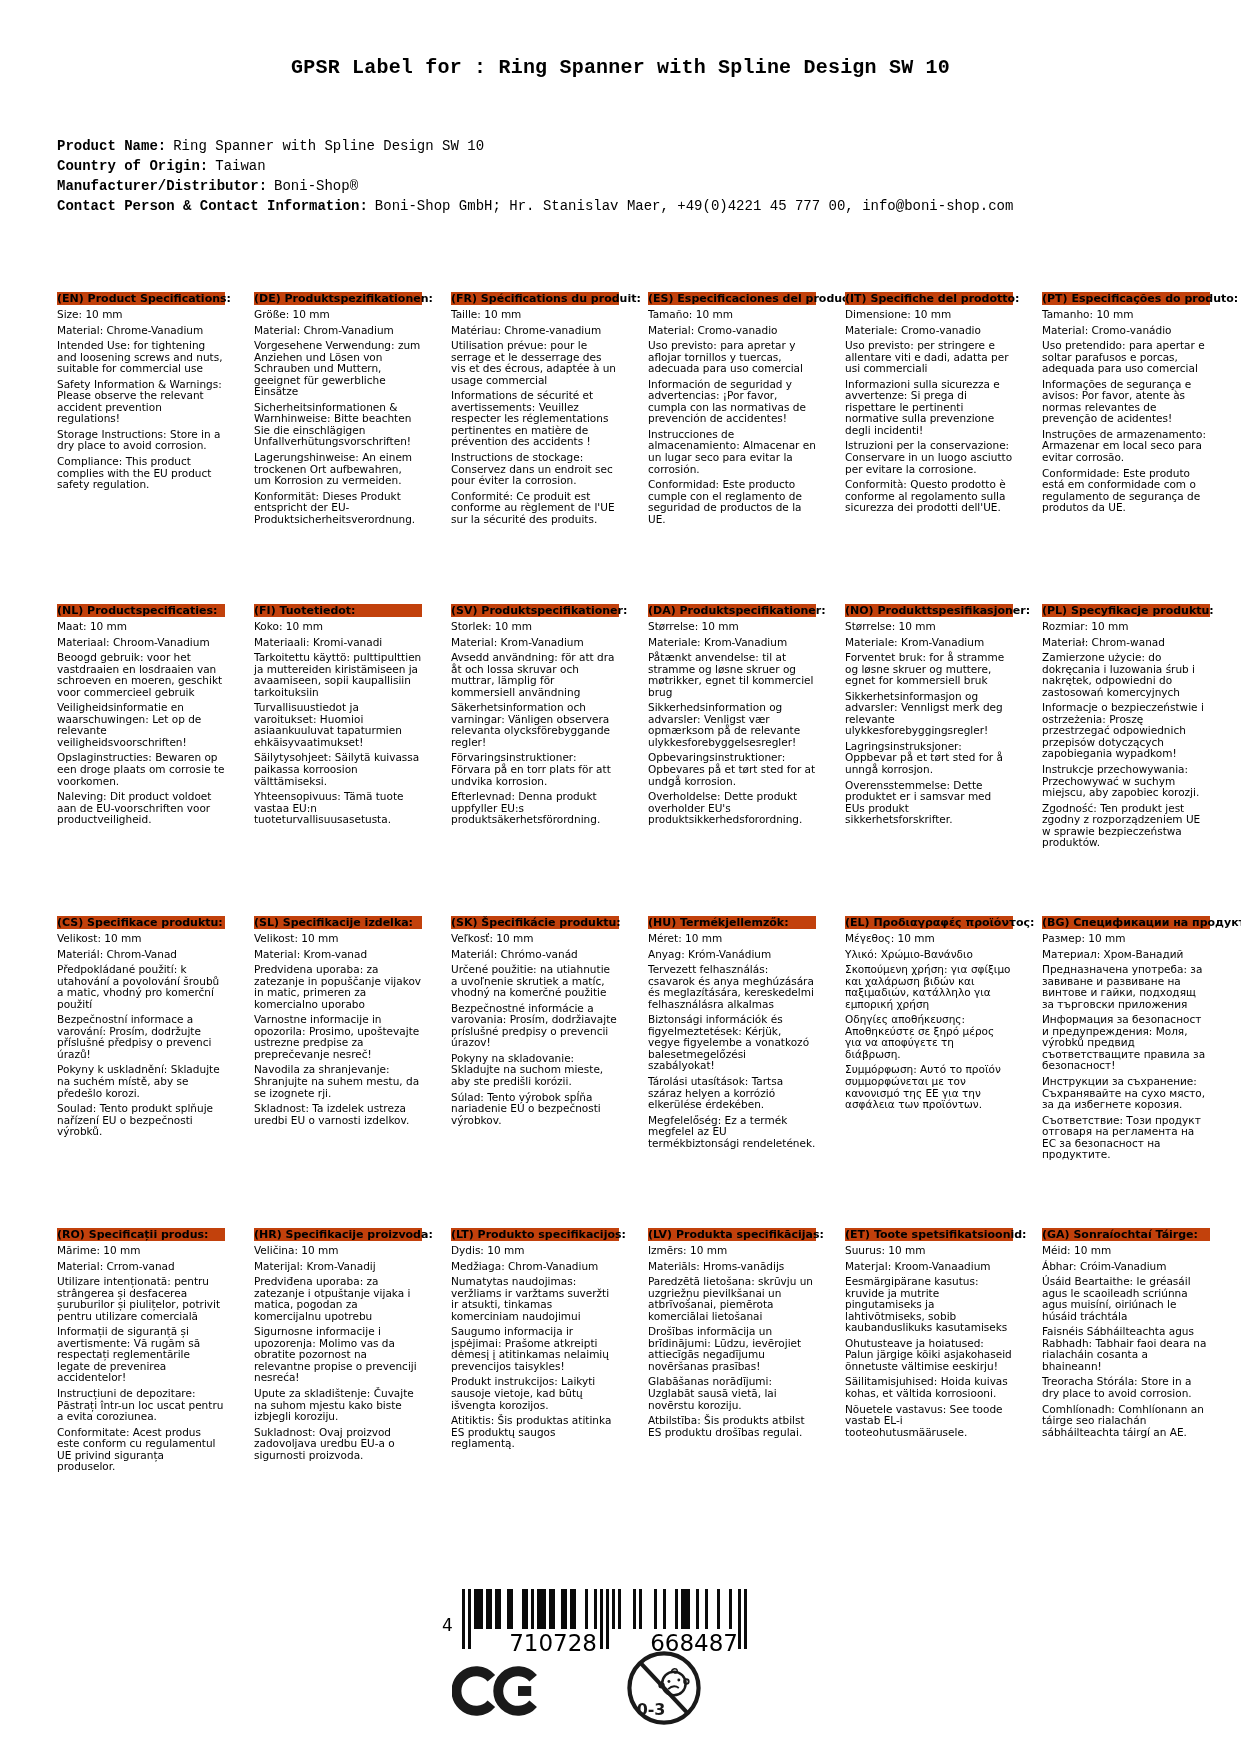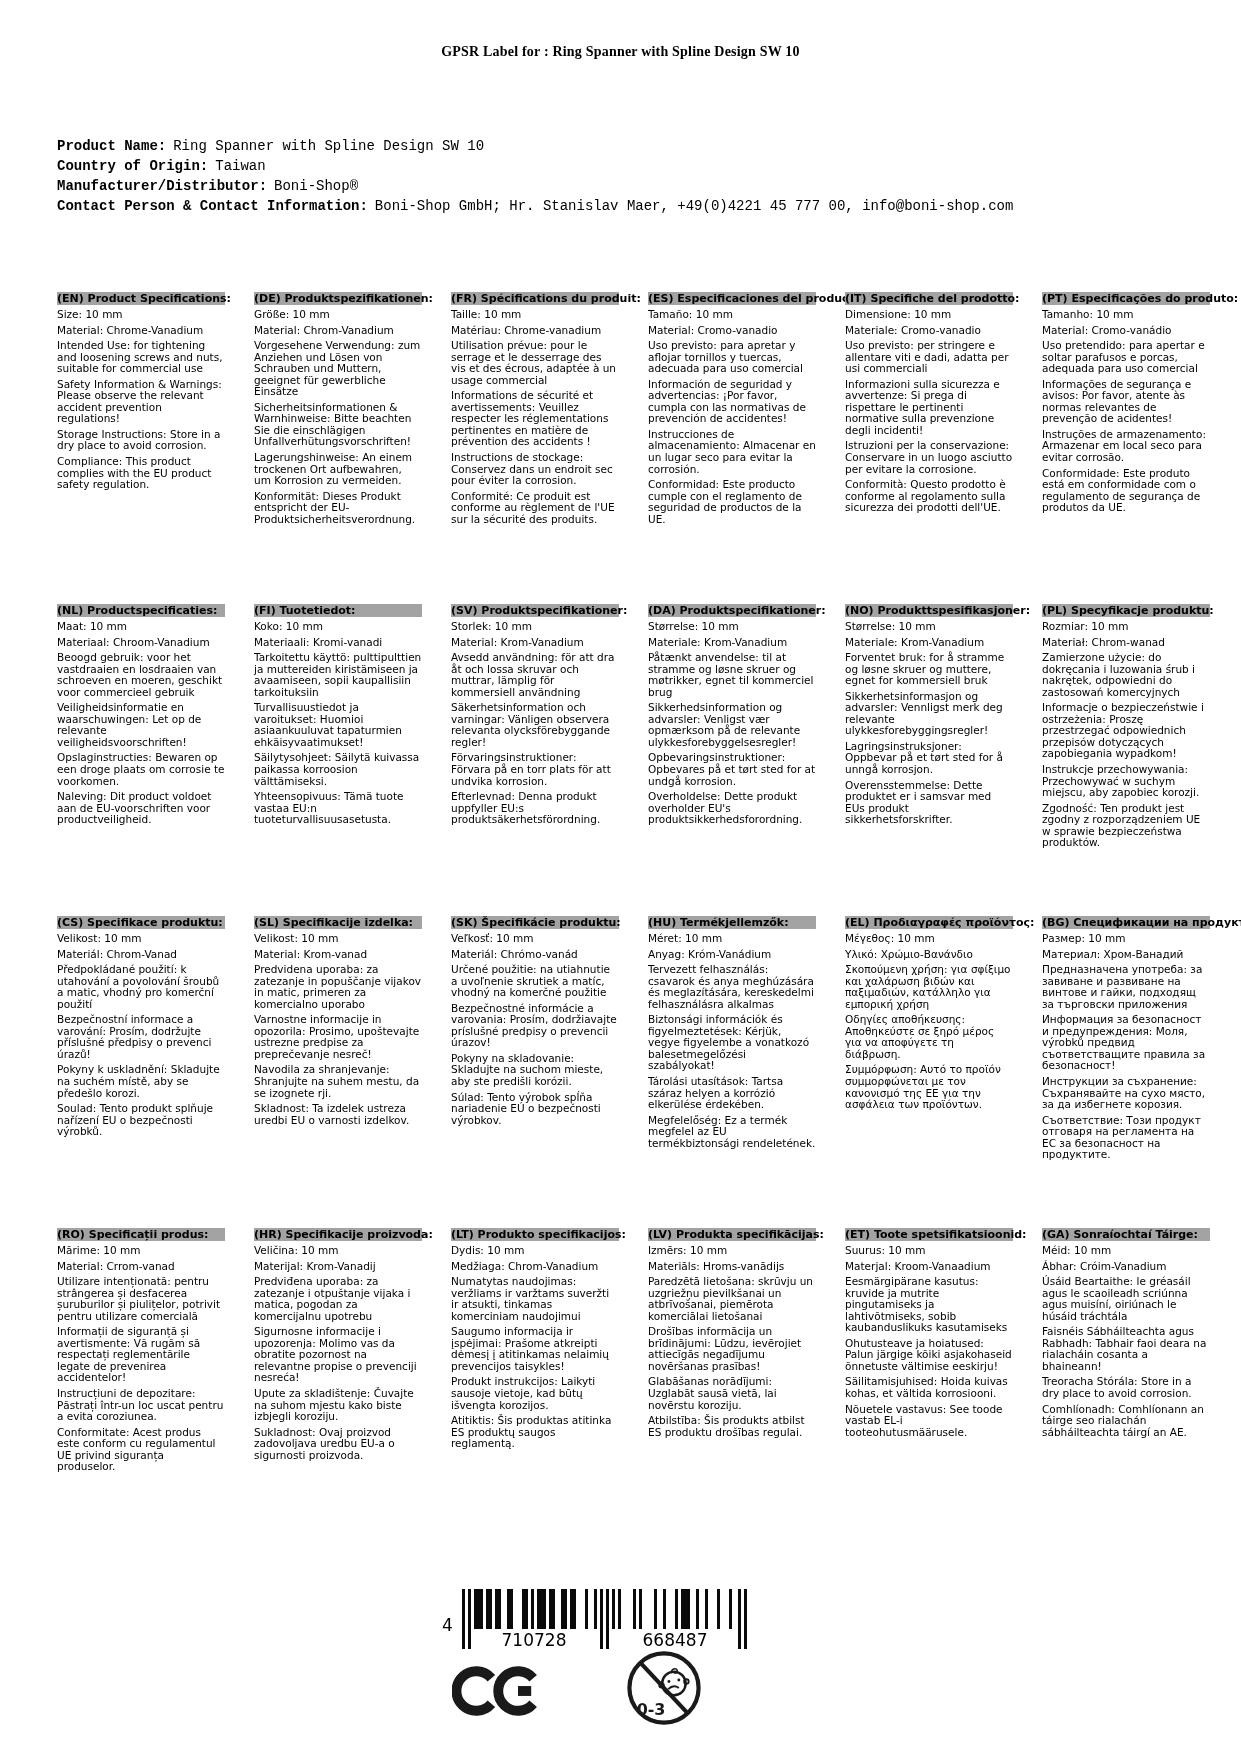--- a/index.html
+++ b/index.html
@@ -2,59 +2,59 @@
 <html><head>
 <meta charset="utf-8">
 <style>
   html,body { margin:0; padding:0; background:#fff; }
   .page {
     position:relative; width:1241px; height:1754px;
     background:#ffffff; color:#000; overflow:hidden;
     font-family:"DejaVu Sans", sans-serif;
   }
   .doc-title {
-    position:absolute; top:44px; left:0; width:100%;
-    text-align:center; font-family:Liberation Serif, serif;
-    font-weight:bold; font-size:14px; letter-spacing:0.2px;
+    position:absolute; top:56px; left:0; width:100%;
+    text-align:center; font-family:Liberation Mono, monospace;
+    font-weight:bold; font-size:20px; letter-spacing:0.2px;
   }
   .product-info {
     position:absolute; top:136px; left:57px;
     font-family:Liberation Mono, monospace;
     font-size:14px; line-height:20px;
   }
   .pi-row { white-space:nowrap; }
   .pi-label { font-weight:bold; }
   .pi-value { margin-left:7px; }
   .spec-grid {
     position:absolute; top:292px; left:57px;
     display:grid;
     grid-template-columns:repeat(6, 197px);
     grid-template-rows:312px 312px 312px 360px;
   }
   .spec-cell { box-sizing:border-box; padding-right:29px; }
   .spec-h {
     font-size:11px; font-weight:bold; white-space:nowrap;
-    background:#a3a3a3; position:relative; margin:0 0 1px 0;
+    background:#c2410c; position:relative; margin:0 0 1px 0;
   }
   .spec-p {
     font-size:10.5px; line-height:1.1; margin:4px 0 0 0;
     overflow-wrap:break-word; word-wrap:break-word;
   }
   .barcode { position:absolute; left:462px; top:1589px; }
   .bc-bars { position:relative; width:285px; height:62px; font-size:0; }
   .bc-m { display:inline-block; width:3px; height:40px; vertical-align:top; }
   .bc-bar { background:#0a0a0a; }
   .bc-guard { height:60px; }
   .bc-first {
     position:absolute; left:-20px; top:26px;
     font-size:17px; font-family:"DejaVu Sans", sans-serif;
   }
   .bc-num {
-    position:absolute; top:41px; width:126px; text-align:center;
-    font-size:17px; background:transparent;
+    position:absolute; top:41px; width:126px; text-align:right;
+    font-size:23px; background:transparent;
     font-family:"DejaVu Sans", sans-serif;
   }
   .bc-num-left { left:9px; }
   .bc-num-right { left:150px; }
   .ce-mark { position:absolute; left:452px; top:1660px; }
   .age-warning { position:absolute; left:626px; top:1650px; }
 </style>
 </head>
 <body>
 

